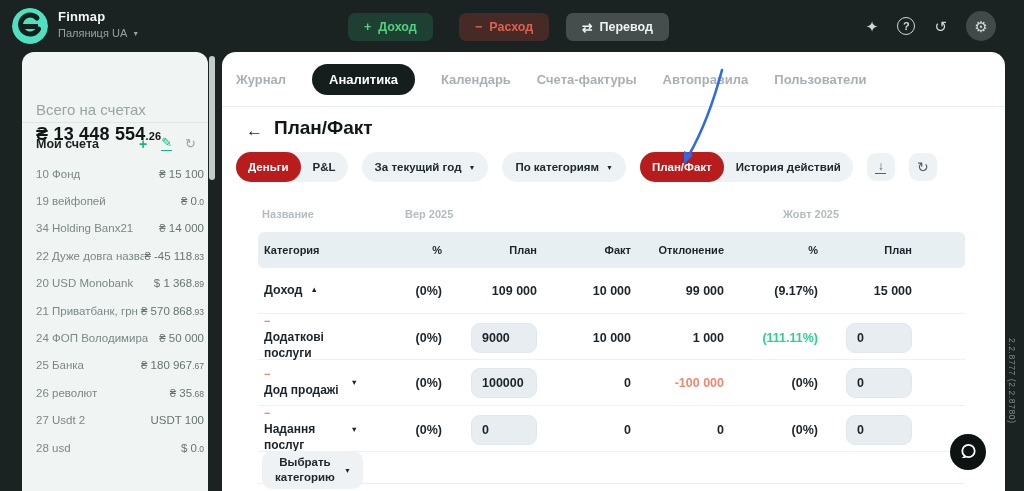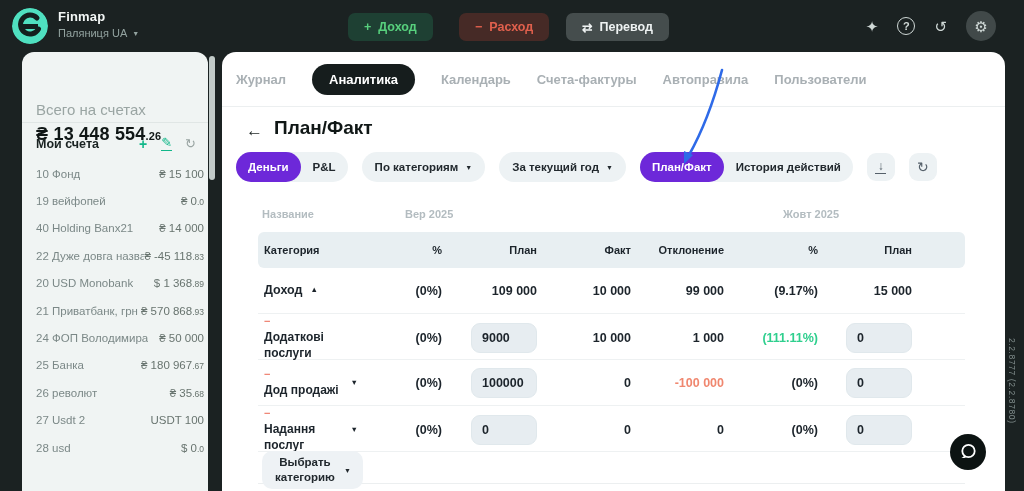--- a/index.html
+++ b/index.html
@@ -45,21 +45,21 @@
   
   #main { position:absolute; left:222px; top:52px; width:783px; height:439px; background:#ffffff; border-radius:14px 14px 0 0; }
   #tabs-row { position:absolute; left:14px; top:11px; height:32px; display:flex; align-items:center; gap:26px; }
   .tab { font-size:13px; font-weight:bold; color:#a9b0b4; cursor:pointer; white-space:nowrap; }
   .tab.active { background:#161d1d; color:#ffffff; padding:8px 17px; border-radius:20px; }
   .tabs-divider { position:absolute; left:0; right:0; top:54px; height:1px; background:#eceff0; }
   .back-arrow { position:absolute; left:24px; top:69px; font-size:17px; font-weight:bold; color:#1c2423; cursor:pointer; }
   .page-title { position:absolute; left:52px; top:65px; font-size:19px; font-weight:bold; color:#101716; }
   #filter-row { position:absolute; left:14px; top:100px; height:30px; display:flex; align-items:center; gap:14px; }
   .seg { display:flex; align-items:center; background:#edf2f4; border-radius:16px; height:30px; cursor:pointer; }
-  .seg-active { background:#6d28d9; color:#ffffff; border-radius:16px; height:30px; display:flex; align-items:center; padding:0 12px; font-size:11.5px; font-weight:bold;text-align:right; }
+  .seg-active { background:#b91c1c; color:#ffffff; border-radius:16px; height:30px; display:flex; align-items:center; padding:0 12px; font-size:11.5px; font-weight:bold;text-align:right; }
   .seg-idle { color:#22292e; padding:0 12px; font-size:11.5px; font-weight:bold; }
   .filter-pill { display:flex; align-items:center; gap:7px; background:#edf2f4; border-radius:16px; height:30px; padding:0 13px; font-size:11.5px; font-weight:bold; color:#22292e; cursor:pointer; }
   .pill-caret { font-size:7px; color:#22292e; }
   .icon-btn { width:28px; height:28px; border-radius:9px; background:#edf2f4; color:#55606a; display:flex; flex-direction:column; align-items:center; justify-content:center; cursor:pointer; }
   .dl-glyph { font-size:12px; font-weight:bold; line-height:1; }
   .dl-bar { width:11px; border-bottom:1.6px solid #55606a; margin-top:1px; }
   .rf-glyph { font-size:14px; line-height:1; }
 
   
   #table { position:absolute; left:36px; top:152px; width:707px; }
@@ -155,21 +155,21 @@
         <span>₴ 15 100</span><span class="acc-cents"></span>
       </span>
     </div>
         <div class="account-row">
       <span class="account-name">19 вейфопей</span>
       <span class="account-amount">
         <span>₴ 0</span><span class="acc-cents">.0</span>
       </span>
     </div>
         <div class="account-row">
-      <span class="account-name">40 Holding Banx21</span>
+      <span class="account-name">34 Holding Banx21</span>
       <span class="account-amount">
         <span>₴ 14 000</span><span class="acc-cents"></span>
       </span>
     </div>
         <div class="account-row">
       <span class="account-name">22 Дуже довга назва в...</span>
       <span class="account-amount">
         <span>₴ -45 118</span><span class="acc-cents">.83</span>
       </span>
     </div>
@@ -232,25 +232,25 @@
 
     <span class="back-arrow">←</span>
     <div class="page-title">План/Факт</div>
 
     <div id="filter-row">
       <div class="seg">
         <span class="seg-active">Деньги</span>
         <span class="seg-idle">P&amp;L</span>
       </div>
       <div class="filter-pill">
+        <span>За текущий год</span>
+        <span class="pill-caret">▼</span>
+      </div>
+      <div class="filter-pill">
         <span>По категориям</span>
-        <span class="pill-caret">▼</span>
-      </div>
-      <div class="filter-pill">
-        <span>За текущий год</span>
         <span class="pill-caret">▼</span>
       </div>
       <div class="seg">
         <span class="seg-active">План/Факт</span>
         <span class="seg-idle">История действий</span>
       </div>
       <div class="icon-btn">
         <span class="dl-glyph">↓</span>
         <span class="dl-bar"></span>
       </div>

